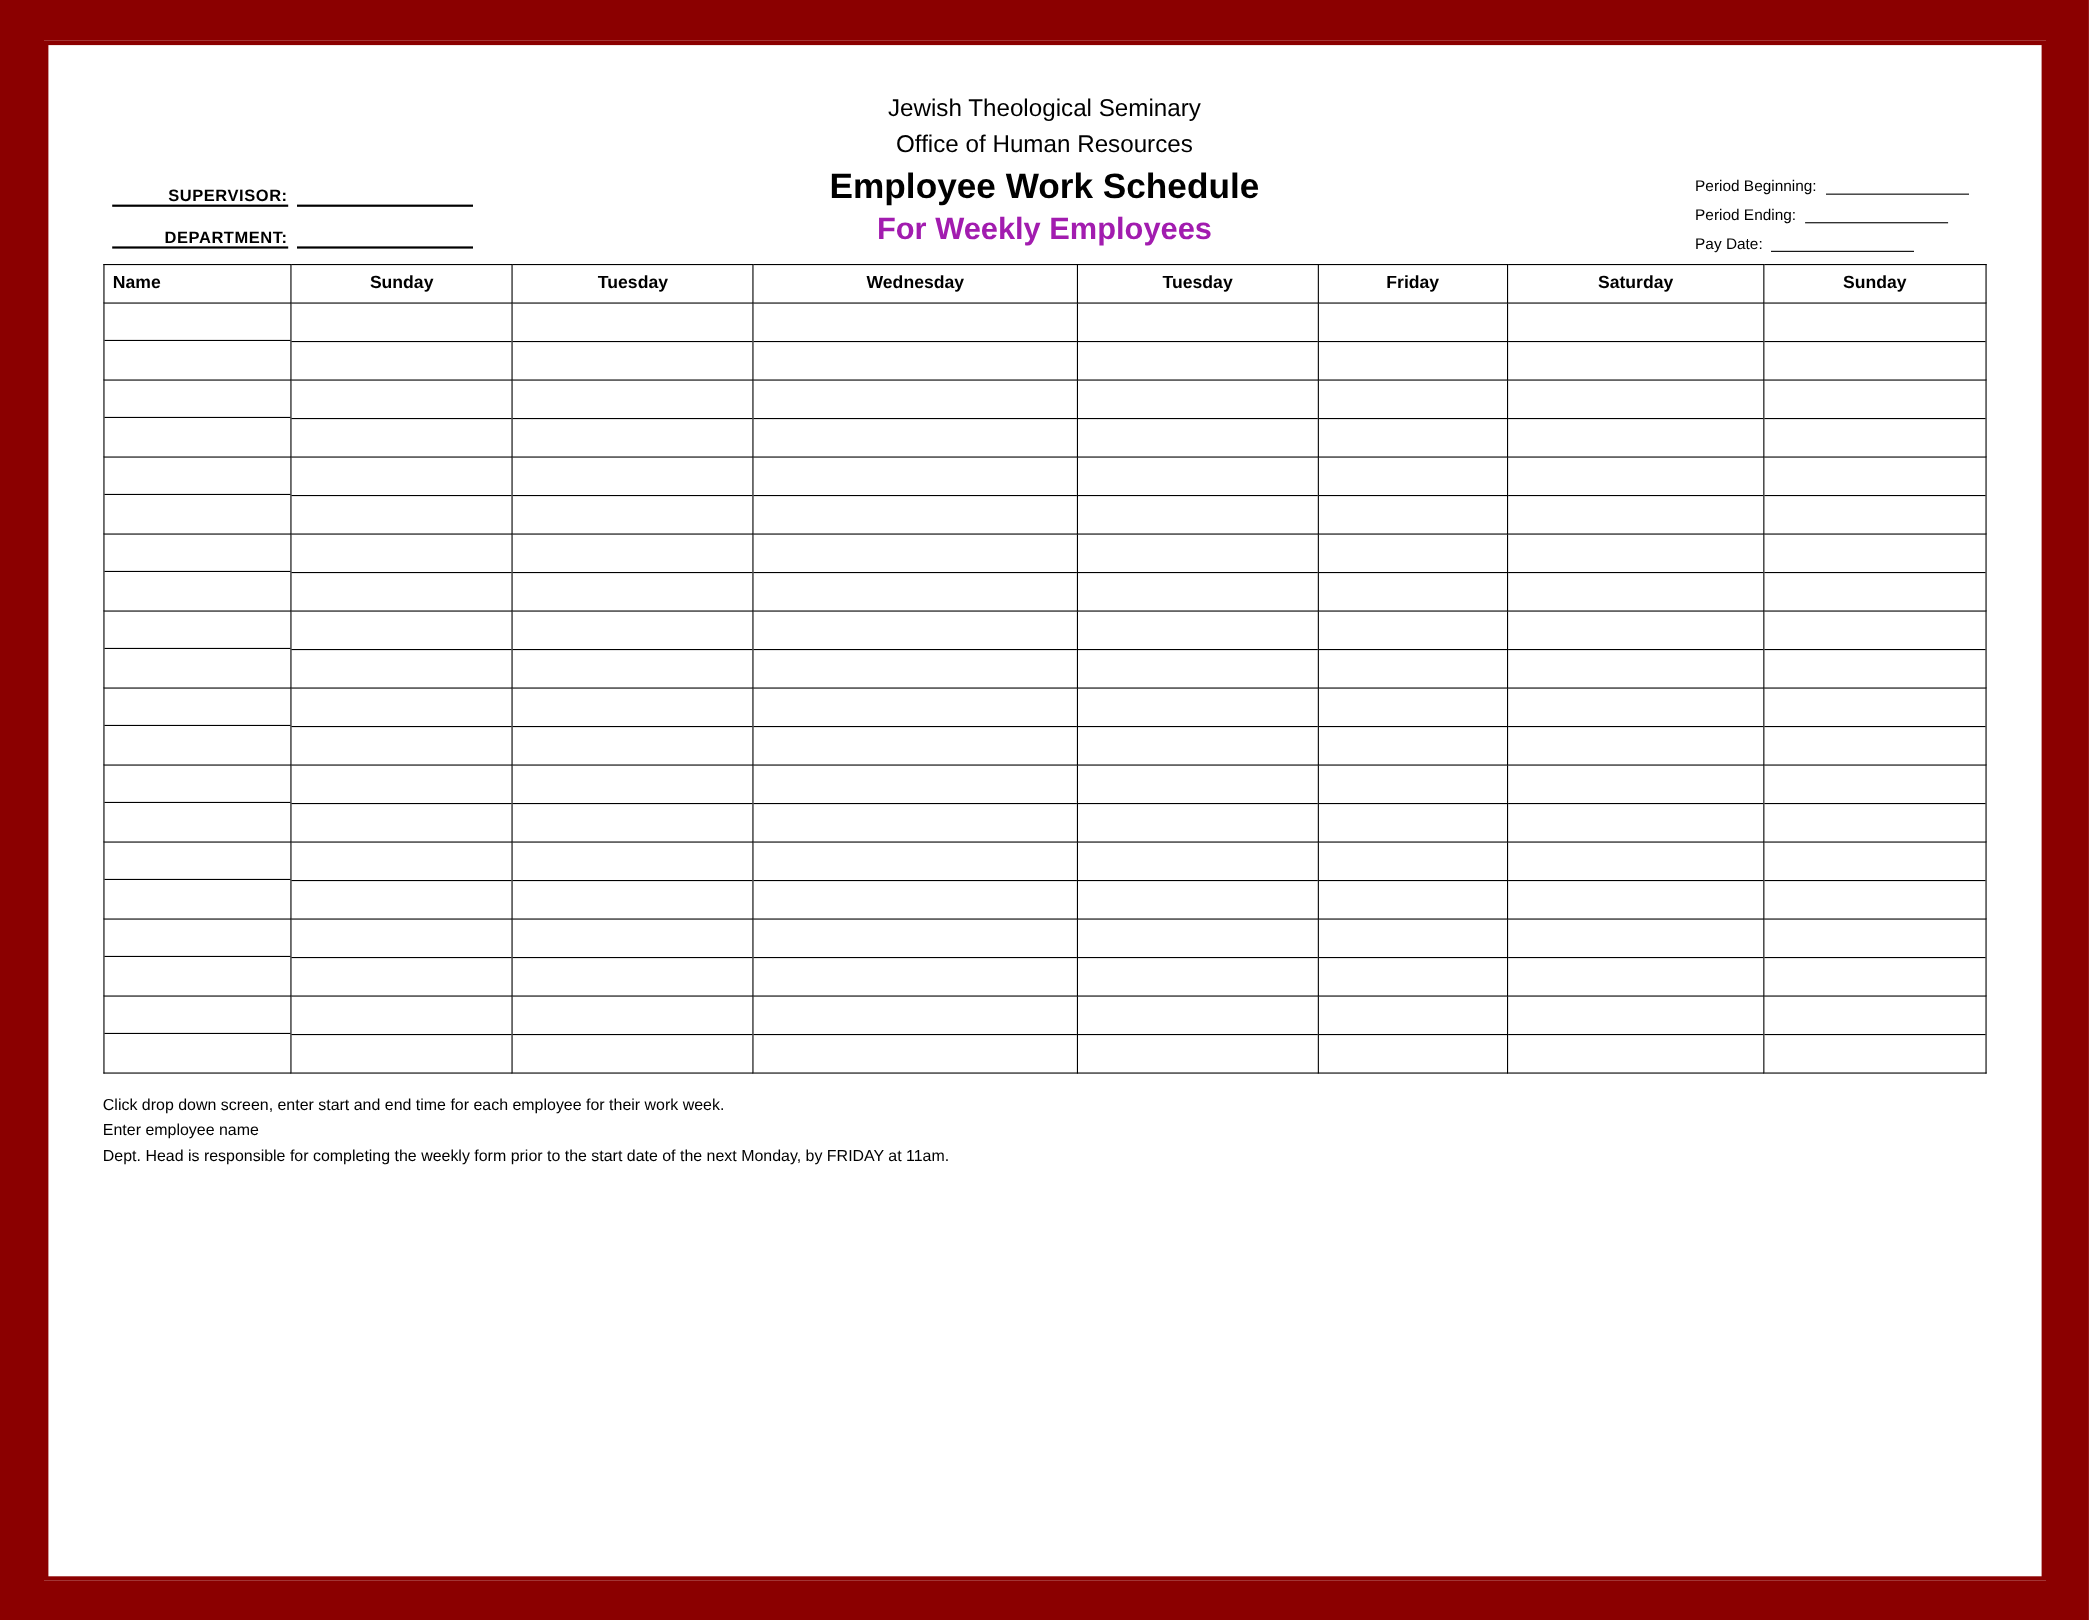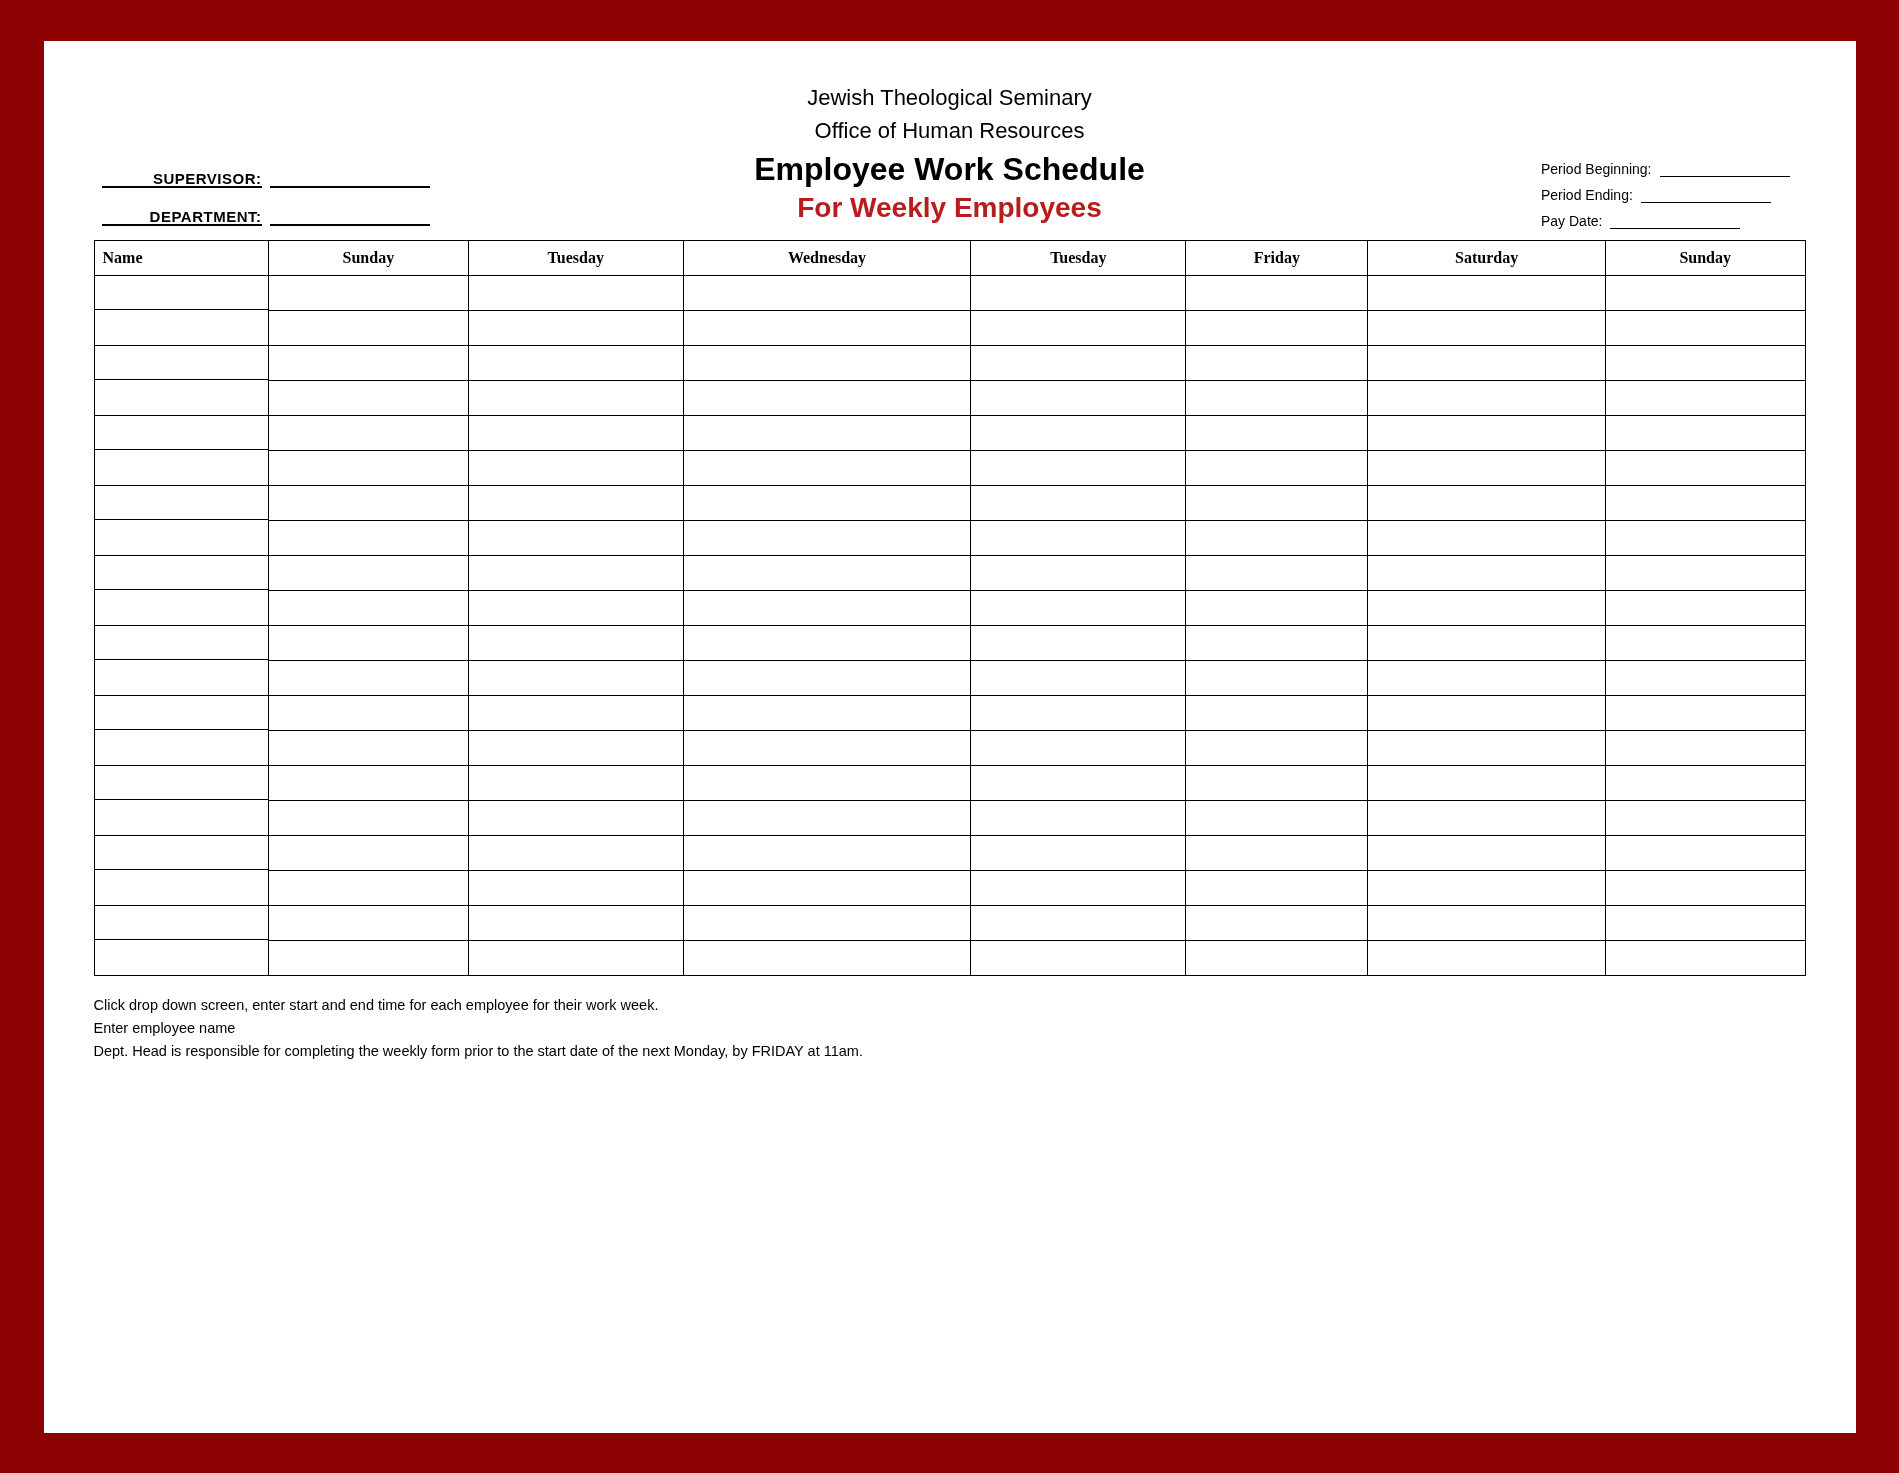--- a/index.html
+++ b/index.html
@@ -92,30 +92,29 @@
     .schedule-title {
       font-size: 32px;
       font-weight: bold;
       text-align: center;
       margin-top: 4px;
     }
 
     .weekly-subtitle {
       font-size: 28px;
       font-weight: bold;
-      color: #b91c1c;
+      color: #a21caf;
       text-align: center;
       margin-top: 4px;
     }
 
     .main-table {
       width: 100%;
       border-collapse: collapse;
       margin-top: 16px;
-      font-family: Liberation Serif, serif;
     }
 
     .main-table th {
       border: 1.5px solid #000;
       padding: 8px 4px;
       text-align: center;
       font-size: 16px;
       font-weight: bold;
       background: #fff;
     }

